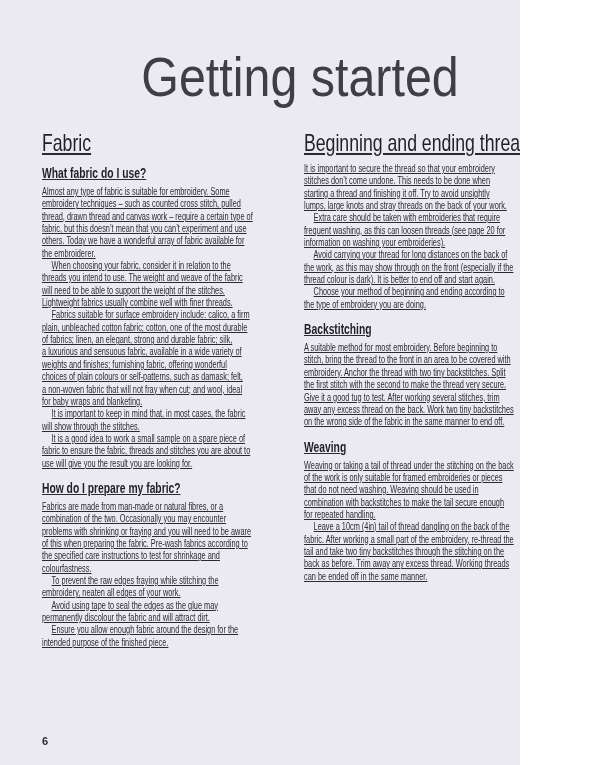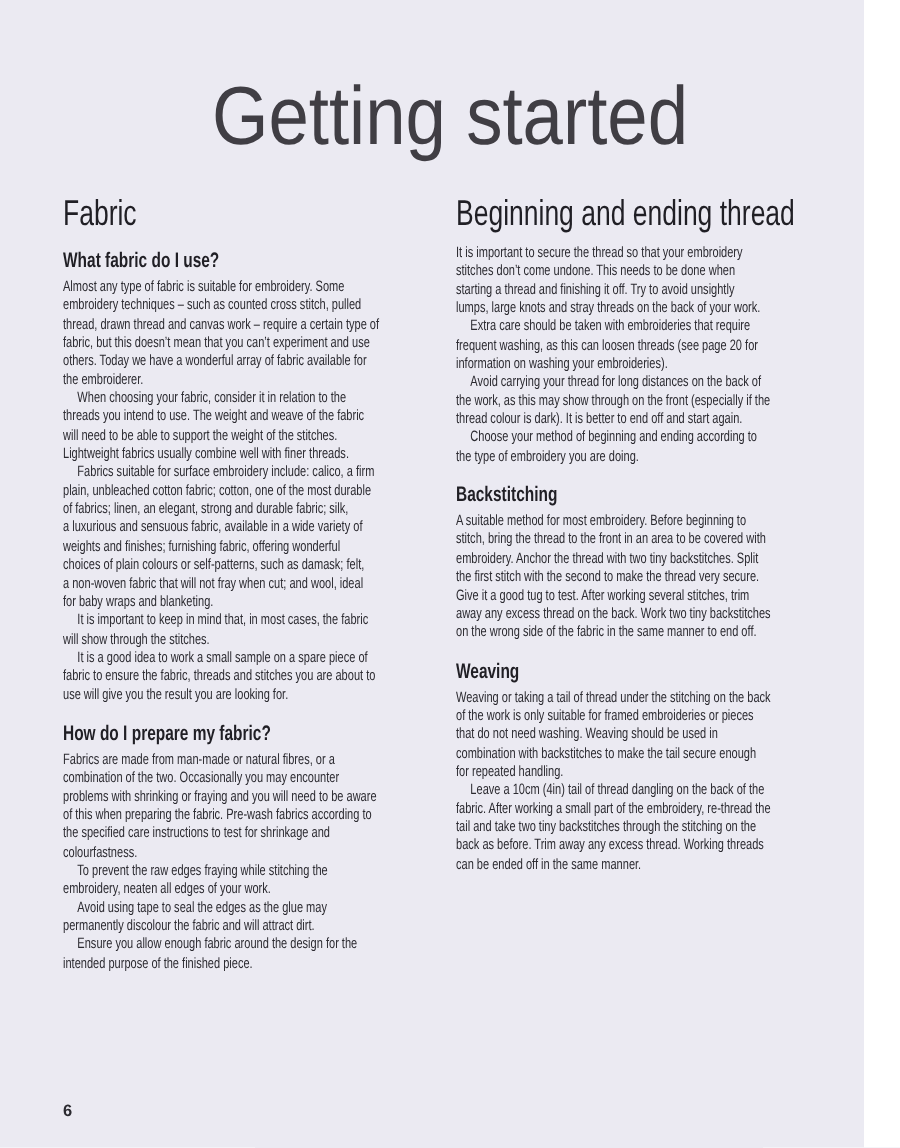--- a/index.html
+++ b/index.html
@@ -1,18 +1,18 @@
 <!DOCTYPE html>
 <html><head>
 <meta charset="utf-8">
 <style>
   html, body { margin: 0; padding: 0; }
   .page {
     position: relative;
-    width: 576px;
+    width: 520px;
     height: 765px;
     background: #ebeaf2;
     font-family: "Liberation Sans", sans-serif;
     color: #2b2a30;
     overflow: hidden;
   }
   .title {
     position: absolute;
     top: 48px;
     left: 0;
@@ -26,20 +26,21 @@
     transform-origin: 50% 50%;
     white-space: nowrap;
   }
   .columns {
     position: absolute;
     top: 131px;
     left: 42px;
     width: 516px;
     display: flex;
     gap: 8px;
+    text-decoration: underline;
   }
   .col { width: 254px; }
   .col-inner {
     width: 345px;
     transform: scaleX(0.736);
     transform-origin: 0 0;
   }
   h2.section-heading {
     margin: 0 0 8px 0;
     font-size: 24px;

